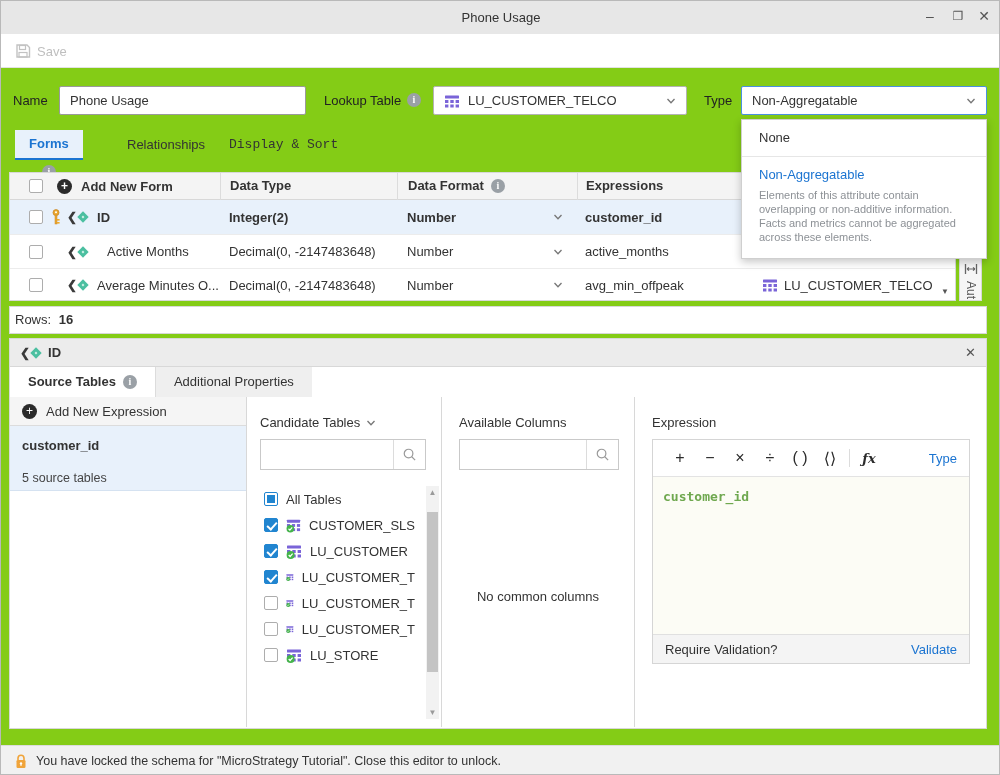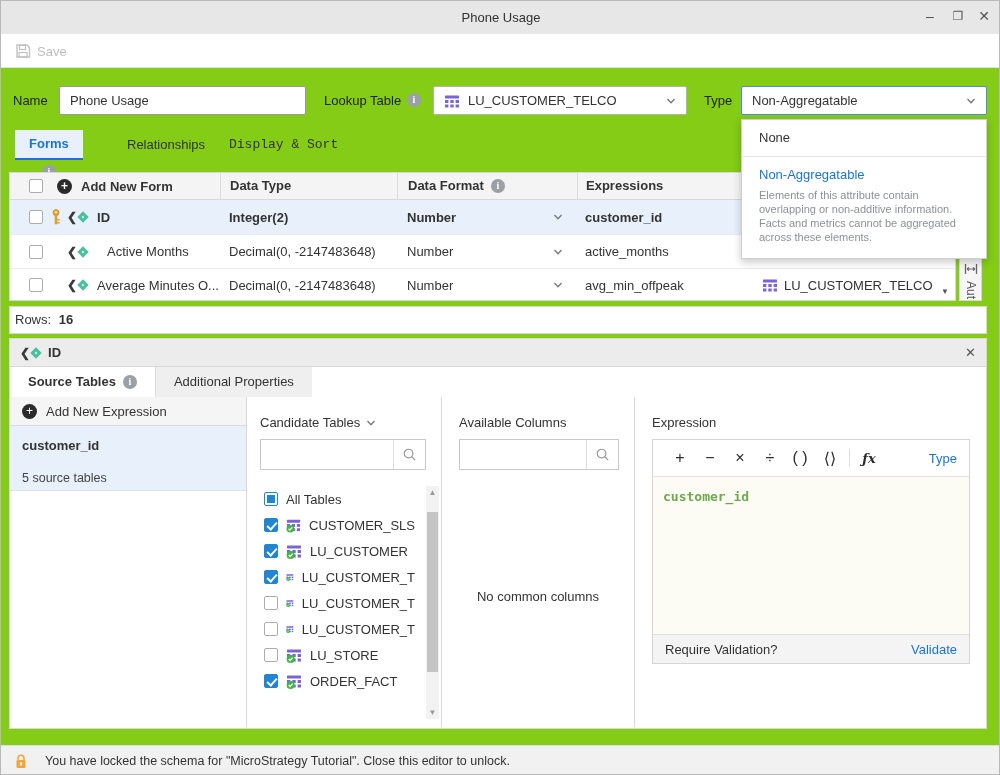--- a/index.html
+++ b/index.html
@@ -97,21 +97,21 @@
   .xbox{position:absolute;left:17px;top:42px;width:318px;height:225px;border:1px solid #d5d5d5;background:#fff;}
   .xtools{position:absolute;left:0;top:0;width:316px;height:37px;border-bottom:1px solid #e3e3e3;display:flex;align-items:center;padding:0 12px;gap:0;}
   .op{font-size:16px;color:#2b2b2b;width:30px;text-align:center;}
   .op.fx{font-family:"DejaVu Serif",serif;font-style:italic;font-weight:bold;font-size:13px;}
   .opdiv{width:1px;height:18px;background:#dcdcdc;margin:0 4px;}
   .linkblue{color:#1b74d1;}
   .xedit{position:absolute;left:0;top:37px;width:316px;height:157px;background:#fcfcf5;padding:12px 10px;font-family:"DejaVu Sans Mono",monospace;font-size:13px;font-weight:bold;color:#6fa84f;}
   .xfoot{position:absolute;left:0;top:194px;width:316px;height:29px;background:#f4f4f4;border-top:1px solid #e0e0e0;display:flex;align-items:center;padding:0 12px;}
 
   
-  .statusbar{left:0;top:744px;width:1000px;height:31px;background:#f1f1f1;border-top:1px solid #dcdcdc;display:flex;align-items:center;gap:18px;padding:0 14px;}
+  .statusbar{left:0;top:744px;width:1000px;height:31px;background:#f1f1f1;border-top:1px solid #dcdcdc;display:flex;align-items:center;gap:9px;padding:0 14px;}
 
   
   .ddown{left:740px;top:118px;width:246px;background:#fff;border:1px solid #cfcfcf;box-shadow:0 3px 8px rgba(0,0,0,.22);z-index:50;}
   .ddnone{padding:10px 17px 11px;color:#333;}
   .dddiv{height:1px;background:#e6e6e6;}
   .ddagg{padding:10px 16px 14px 17px;}
   .ddagg .t{color:#1b74d1;}
   .ddagg .d{margin-top:6px;font-size:11px;line-height:14px;color:#8d9196;}
 
   svg{display:block;}
@@ -408,27 +408,20 @@
               <use href="#sym-tablecheck"></use>
             </svg>
           <span>LU_CUSTOMER_T</span>
         </div>
         <div class="titem">
           <span class="cbx"></span>
           <svg width="16" height="16">
               <use href="#sym-tablecheck"></use>
             </svg>
           <span>LU_STORE</span>
-        </div>
-        <div class="titem">
-          <span class="cbx blue"></span>
-          <svg width="16" height="16">
-              <use href="#sym-tablecheck"></use>
-            </svg>
-          <span>ORDER_FACT</span>
         </div>
       </div>
       <div class="scroll">
         <span class="sarr" style="top:0;">▲</span>
         <span class="thumb"></span>
         <span class="sarr" style="bottom:0;">▼</span>
       </div>
     </div>
 
     <div class="apanel">

